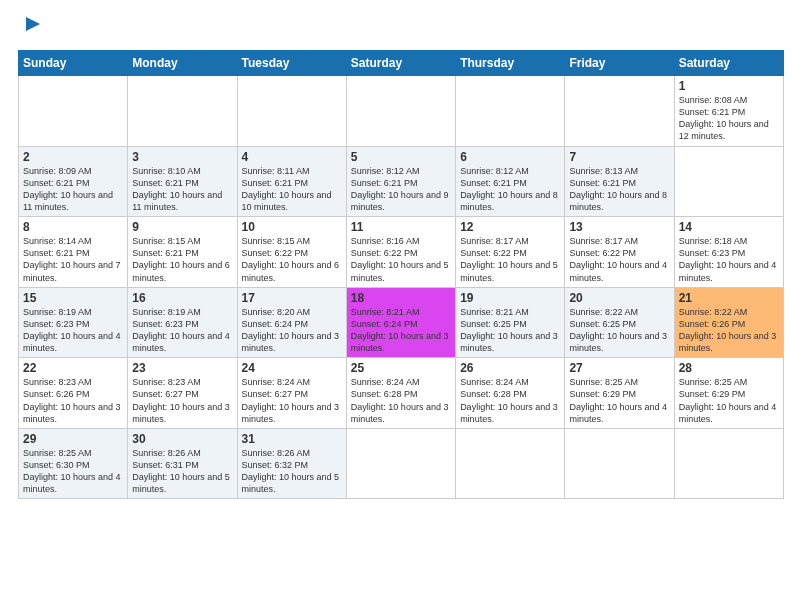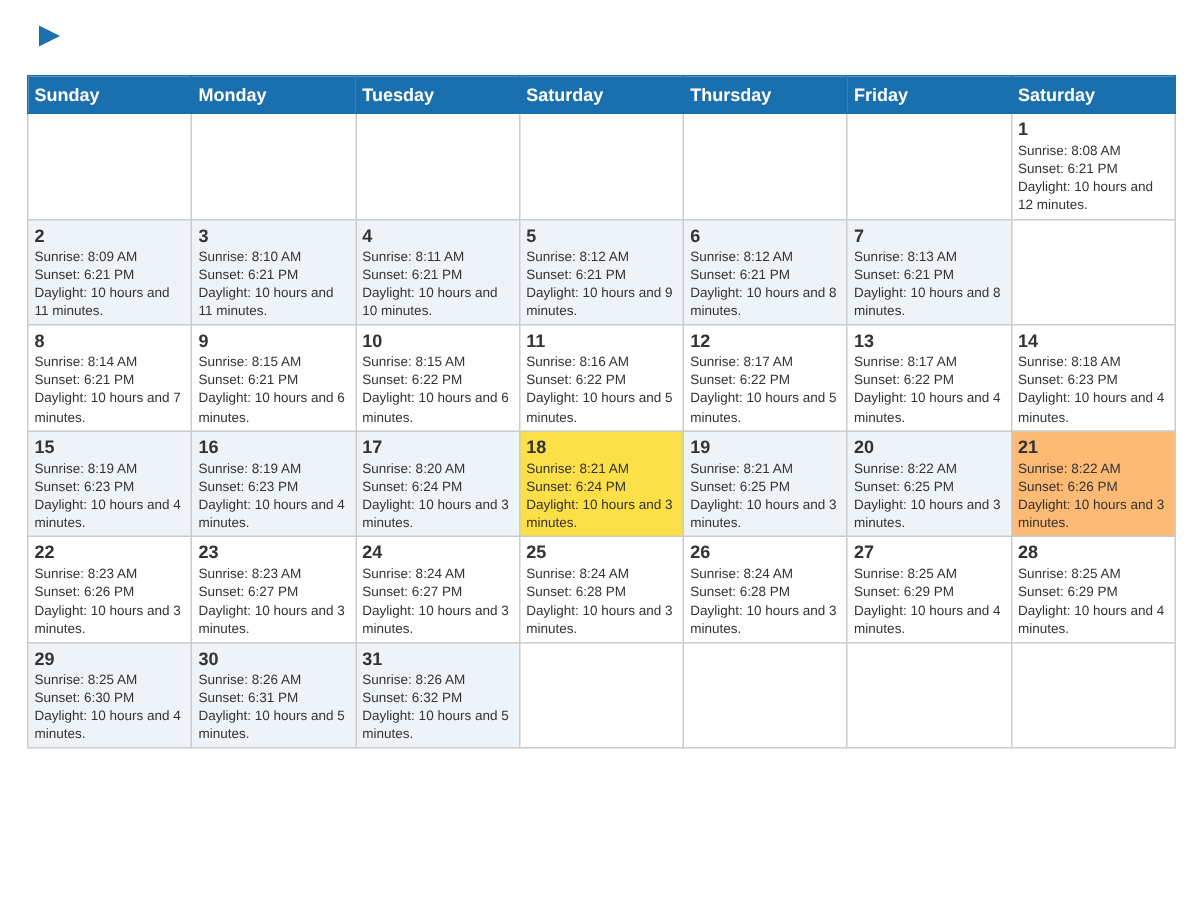--- a/index.html
+++ b/index.html
@@ -200,21 +200,21 @@
             <div class="day-info">Sunrise: 8:19 AM<br>Sunset: 6:23 PM<br>Daylight: 10 hours and 4 minutes.</div>
           </td>
           <td style="background: rgb(238, 243, 248);">
             <span class="day-num">16</span>
             <div class="day-info">Sunrise: 8:19 AM<br>Sunset: 6:23 PM<br>Daylight: 10 hours and 4 minutes.</div>
           </td>
           <td style="background: rgb(238, 243, 248);">
             <span class="day-num">17</span>
             <div class="day-info">Sunrise: 8:20 AM<br>Sunset: 6:24 PM<br>Daylight: 10 hours and 3 minutes.</div>
           </td>
-          <td style="background: #fde047; margin-left: 16px;">
+          <td style="background: #d946ef; margin-left: 16px;">
             <span class="day-num">18</span>
             <div class="day-info">Sunrise: 8:21 AM<br>Sunset: 6:24 PM<br>Daylight: 10 hours and 3 minutes.</div>
           </td>
           <td style="background: rgb(238, 243, 248);">
             <span class="day-num">19</span>
             <div class="day-info">Sunrise: 8:21 AM<br>Sunset: 6:25 PM<br>Daylight: 10 hours and 3 minutes.</div>
           </td>
           <td style="background: rgb(238, 243, 248);">
             <span class="day-num">20</span>
             <div class="day-info">Sunrise: 8:22 AM<br>Sunset: 6:25 PM<br>Daylight: 10 hours and 3 minutes.</div>

